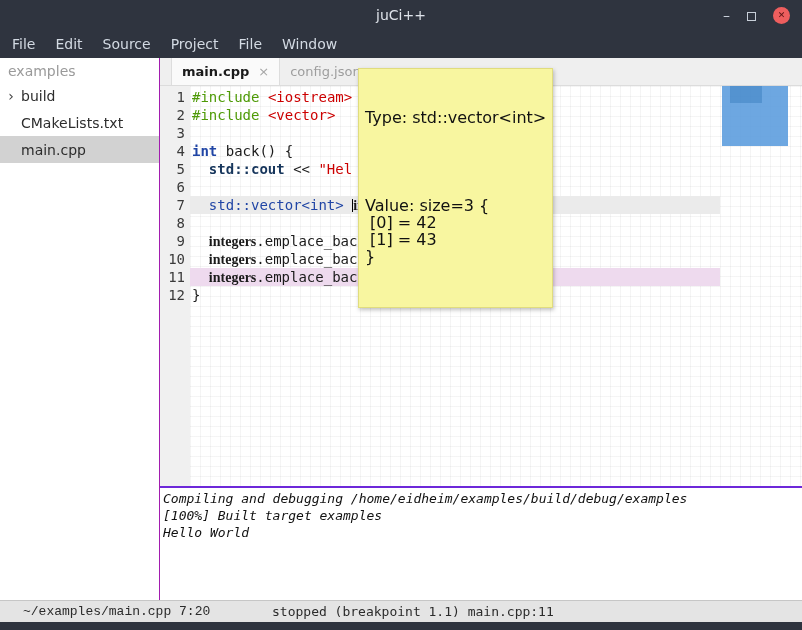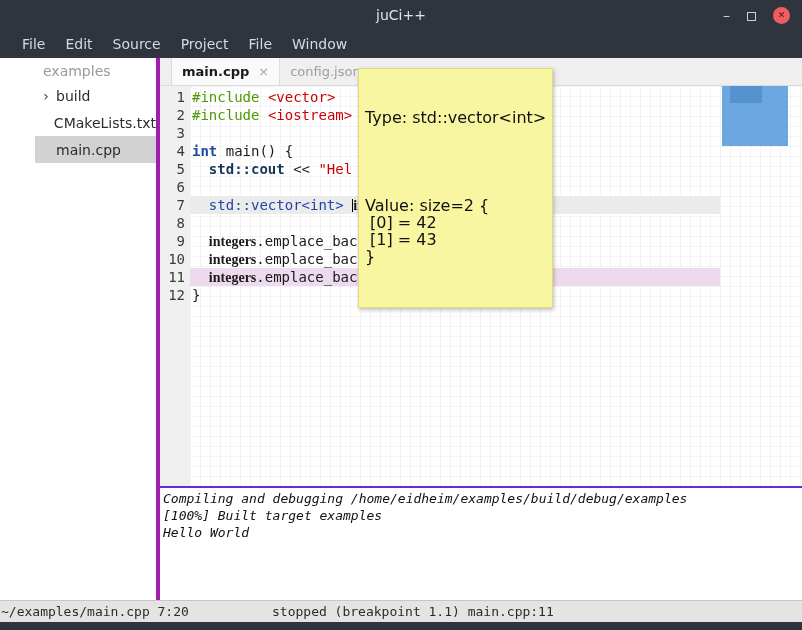--- a/index.html
+++ b/index.html
@@ -8,25 +8,25 @@
        font-family:"DejaVu Sans","Liberation Sans",sans-serif;}
   
   .titlebar{height:30px;background:var(--titlebar,#2f343f);display:flex;align-items:center;justify-content:center;position:relative;}
   .title{color:#dfe3ea;font-size:14px;}
   .controls{position:absolute;right:12px;top:0;height:30px;display:flex;align-items:center;gap:17px;}
   .btn-min{color:#c8cfd9;font-size:14px;line-height:28px;}
   .btn-max .sq{display:inline-block;width:9px;height:9px;border:1px solid #c8cfd9;}
   .btn-close{width:17px;height:17px;border-radius:50%;background:var(--close-button,#ee5e5e);
              color:#5c1414;font-size:9px;font-weight:bold;display:flex;align-items:center;justify-content:center;}
   
-  .menubar{height:28px;background:var(--titlebar,#2f343f);display:flex;align-items:flex-end;padding-left:12px;}
+  .menubar{height:28px;background:var(--titlebar,#2f343f);display:flex;align-items:flex-end;padding-left:2px;}
   .menu-item{color:#d3dae3;font-size:14px;padding:0 10px;line-height:28px;}
   
   .main{display:flex;height:542px;}
-  .sidebar{width:160px;border-right:4px solid #a21caf;background:#fff;padding-left:35px;}
+  .sidebar{width:160px;border-right:1px solid #a21caf;background:#fff;}
   .sidebar-header{color:#9a9a9a;font-size:14px;padding:5px 8px 3px;}
   .tree-item{display:flex;align-items:center;height:27px;font-size:14px;color:#2d2d2d;}
   .tree-item.selected{background:#d2d2d2;}
   .expander{display:inline-block;width:16px;text-align:center;color:#444;font-size:14px;margin-left:3px;}
   .tree-label{padding-left:2px;}
   .rightcol{flex:1;display:flex;flex-direction:column;min-width:0;}
   
   .tabbar{height:28px;background:#efefef;display:flex;align-items:stretch;padding-left:11px;border-bottom:1px solid #dcdcdc;}
   .tab{display:flex;align-items:center;padding:0 10px;font-size:13px;color:#9d9d9d;gap:9px;}
   .tab.active{background:#fafafa;color:#1a1a1a;font-weight:bold;border-left:1px solid #ddd;border-right:1px solid #ddd;}
@@ -54,21 +54,21 @@
   .cursor{display:inline-block;width:0;height:13px;border-left:1.5px solid #000;vertical-align:-2px;}
   .map-col{flex:1;position:relative;}
   .map-slider{position:absolute;left:2px;top:0;width:66px;height:60px;background:var(--accent,#5e9ede);opacity:.9;}
   .map-slider-inner{position:absolute;left:8px;top:0;width:32px;height:17px;background:#4288cc;}
   
   .terminal{flex:1;border-top:2px solid #6d28d9;background:#fff;padding:2px 0 0 3px;overflow:hidden;font-style:italic;}
   .term-line{font-family:"DejaVu Sans Mono","Liberation Mono",monospace;font-size:13px;line-height:17px;color:#111;white-space:pre;}
   
   .statusbar{height:22px;background:#e4e4e4;border-top:1px solid #c6c6c6;position:relative;
              font-family:"DejaVu Sans Mono","Liberation Mono",monospace;font-size:13px;color:#2b2b2b;}
-  .status-left{position:absolute;left:1px;top:0;line-height:21px;white-space:pre;}
+  .status-left{position:absolute;left:23px;top:0;line-height:21px;white-space:pre;font-family:Liberation Mono, monospace;}
   .status-center{position:absolute;left:272px;top:0;line-height:21px;white-space:pre;}
   .strip{height:8px;background:var(--titlebar,#2f343f);}
   
   .tooltip{position:absolute;left:358px;top:68px;z-index:20;background:var(--tooltip-bg,#f8f6a0);
            border:1px solid #e0dc7e;box-shadow:1px 2px 4px rgba(0,0,0,.25);
            padding:3px 6px 4px;font-size:16px;color:#111;white-space:pre;width:max-content;}
   .tt-title{line-height:16px;}
   .tt-body{margin-top:33px;}
   .tt-line{line-height:17px;}
 </style>
@@ -137,24 +137,24 @@
             <div class="ln">5</div>
             <div class="ln">6</div>
             <div class="ln">7</div>
             <div class="ln">8</div>
             <div class="ln">9</div>
             <div class="ln">10</div>
             <div class="ln">11</div>
             <div class="ln">12</div>
           </div>
         <div class="code-col">
+            <div class="code-line"><span class="s-pre">#include</span><span class="s-pl"> </span><span class="s-str">&lt;iostream&gt;</span></div>
             <div class="code-line"><span class="s-pre">#include</span><span class="s-pl"> </span><span class="s-str">&lt;vector&gt;</span></div>
-            <div class="code-line"><span class="s-pre">#include</span><span class="s-pl"> </span><span class="s-str">&lt;iostream&gt;</span></div>
             <div class="code-line"></div>
-            <div class="code-line"><span class="s-kw">int</span><span class="s-pl"> main() {</span></div>
+            <div class="code-line"><span class="s-kw">int</span><span class="s-pl"> back() {</span></div>
             <div class="code-line"><span class="s-pl">  </span><span class="s-typeb">std::cout</span><span class="s-pl"> &lt;&lt; </span><span class="s-str">"Hel</span></div>
             <div class="code-line"></div>
             <div class="code-line hl-current"><span class="s-pl">  </span><span class="s-type">std::vector&lt;int&gt;</span><span class="s-pl"> </span><span class="cursor"></span><span class="s-bold">integers</span><span class="s-pl">;</span></div>
             <div class="code-line"></div>
             <div class="code-line"><span class="s-pl">  </span><span class="s-bold">integers</span><span class="s-pl">.emplace_back(</span><span class="s-num">42</span><span class="s-pl">);</span></div>
             <div class="code-line"><span class="s-pl">  </span><span class="s-bold">integers</span><span class="s-pl">.emplace_back(</span><span class="s-num">43</span><span class="s-pl">);</span></div>
             <div class="code-line hl-debug"><span class="s-pl">  </span><span class="s-bold">integers</span><span class="s-pl">.emplace_back(</span><span class="s-num">44</span><span class="s-pl">);</span></div>
             <div class="code-line"><span class="s-pl">}</span></div>
           </div>
         <div class="map-col">
@@ -173,16 +173,16 @@
   </div>
 
   <div class="statusbar">
     <span class="status-left">~/examples/main.cpp 7:20</span>
     <span class="status-center">stopped (breakpoint 1.1) main.cpp:11</span>
   </div>
   <div class="strip"></div>
 
   <div class="tooltip">
     <div class="tt-title">Type: std::vector&lt;int&gt;</div>
-    <div class="tt-body"><div class="tt-line">Value: size=2 {</div><div class="tt-line"> [0] = 42</div><div class="tt-line"> [1] = 43</div><div class="tt-line">}</div></div>
+    <div class="tt-body"><div class="tt-line">Value: size=3 {</div><div class="tt-line"> [0] = 42</div><div class="tt-line"> [1] = 43</div><div class="tt-line">}</div></div>
   </div>
 
 </div>
 
 </body></html>

